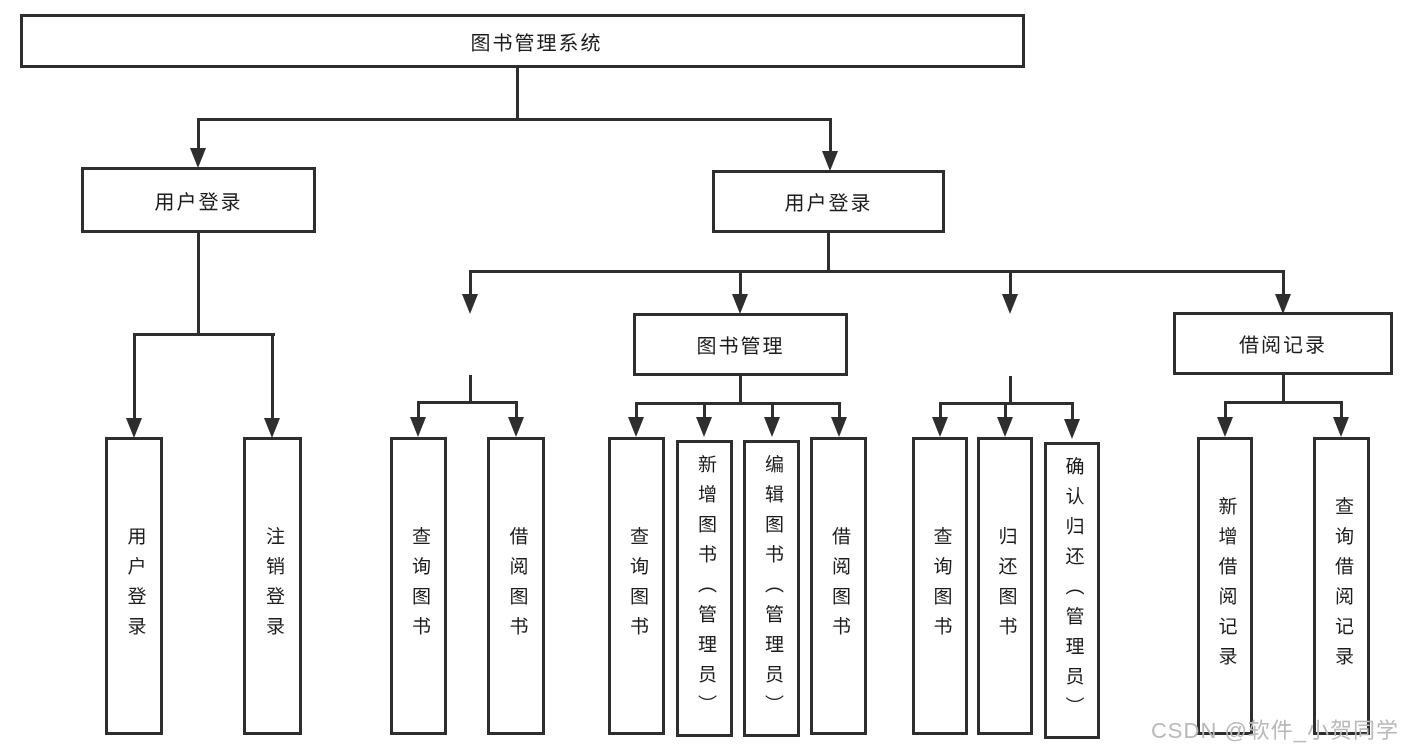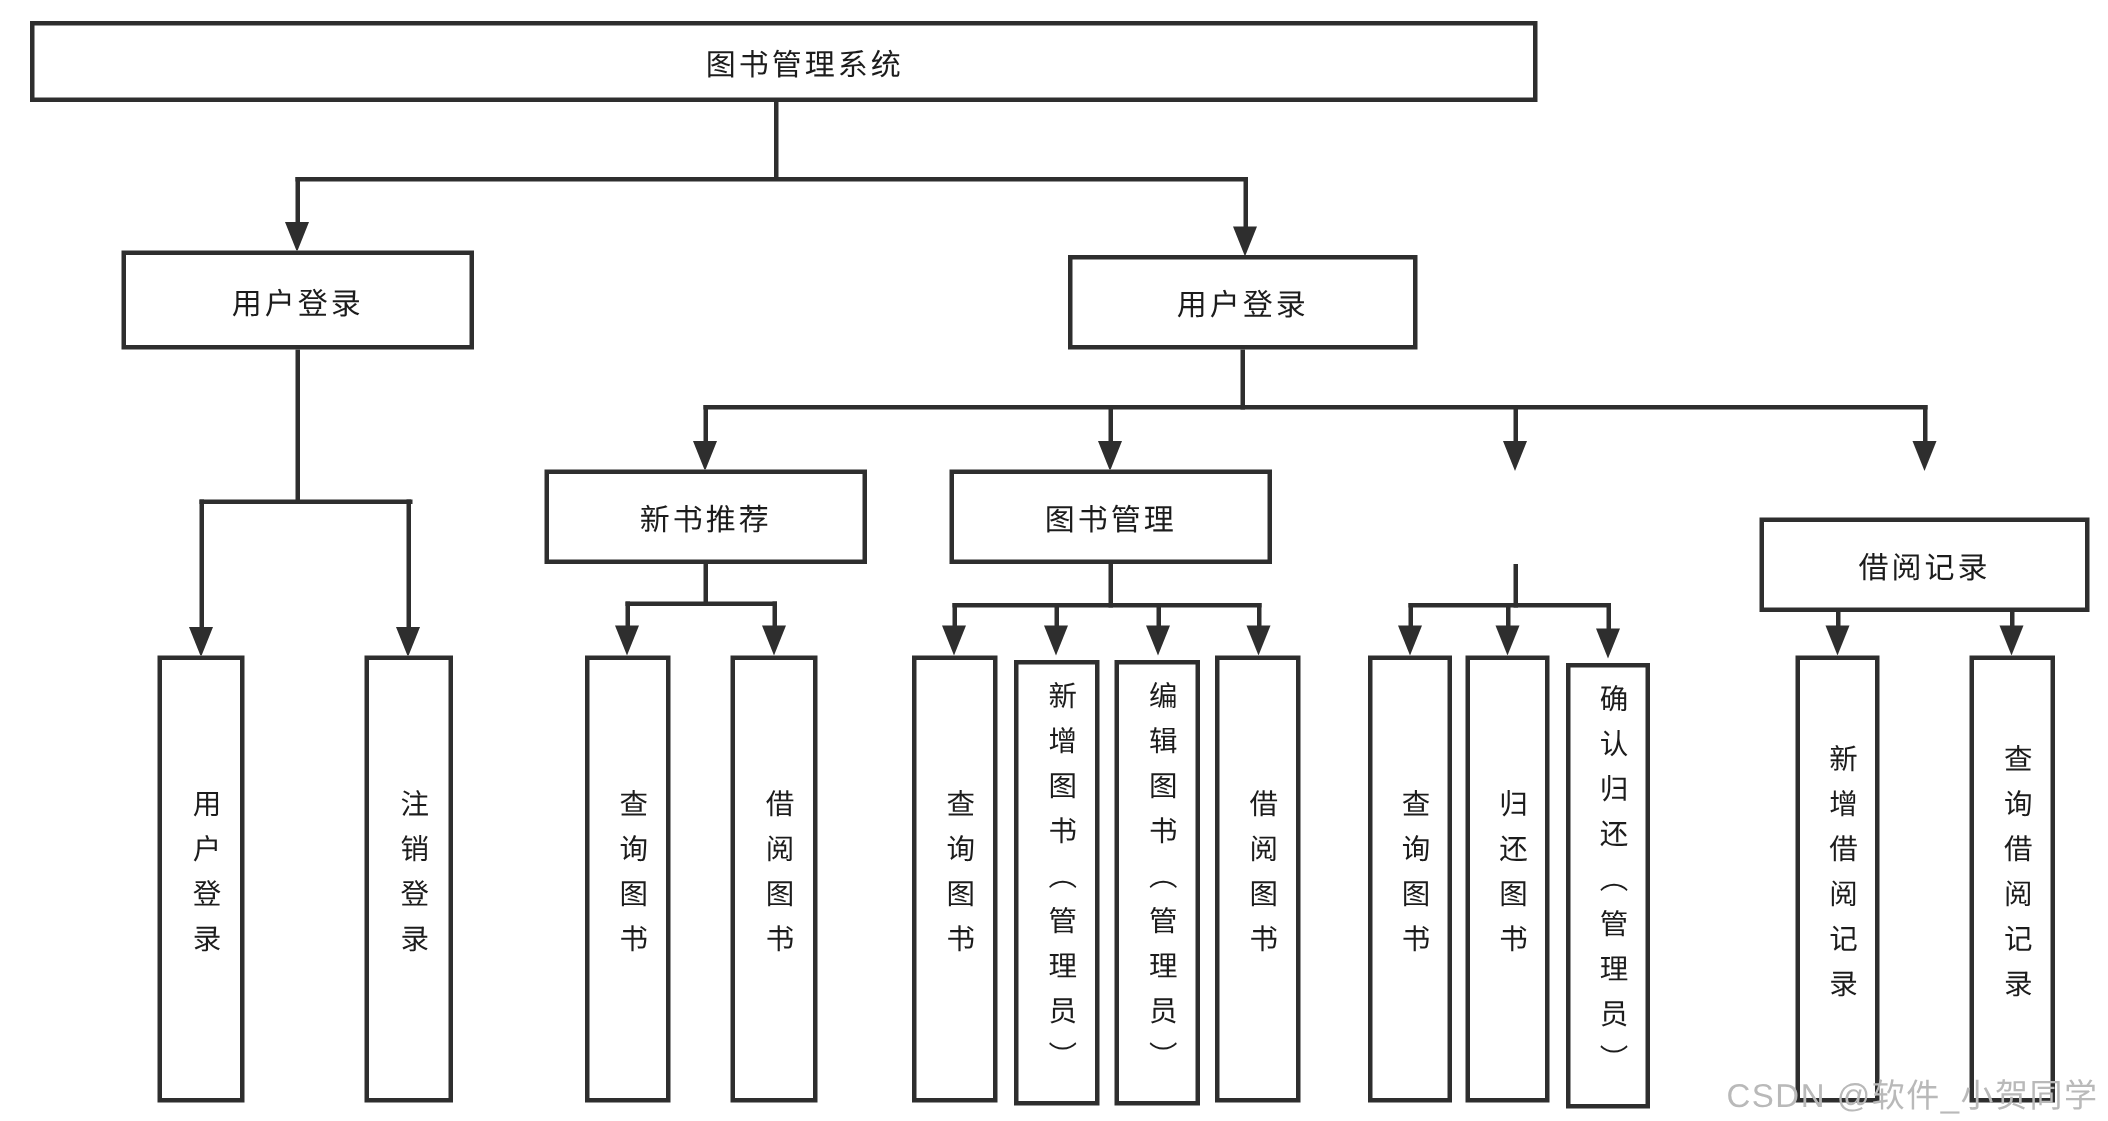--- a/index.html
+++ b/index.html
@@ -60,23 +60,22 @@
   <div class="hline" style="left:468.5px;top:270px;width:816px;"></div>
   <div class="aline" style="left:468.5px;top:270px;height:26px;"></div>
   <div class="ahead" style="left:462px;top:294px;"></div>
   <div class="aline" style="left:738.5px;top:270px;height:26px;"></div>
   <div class="ahead" style="left:732px;top:294px;"></div>
   <div class="aline" style="left:1008.5px;top:270px;height:26px;"></div>
   <div class="ahead" style="left:1002px;top:294px;"></div>
   <div class="aline" style="left:1281.5px;top:270px;height:26px;"></div>
   <div class="ahead" style="left:1275px;top:294px;"></div>
 
-  <div class="box" style="left:363px;top:313px;width:215px;height:63px;">新书推荐</div>
   <div class="box" style="left:633px;top:313px;width:215px;height:63px;">图书管理</div>
-  <div class="box" style="left:1173px;top:312px;width:220px;height:63px;margin-top:33px;">借阅记录</div>
+  <div class="box" style="left:1173px;top:312px;width:220px;height:63px;">借阅记录</div>
 
   <div class="vline" style="left:468.5px;top:375px;height:29px;"></div>
   <div class="hline" style="left:416.5px;top:401px;width:101px;"></div>
   <div class="aline" style="left:416.5px;top:401px;height:18px;"></div>
   <div class="ahead" style="left:410px;top:417px;"></div>
   <div class="aline" style="left:514.5px;top:401px;height:18px;"></div>
   <div class="ahead" style="left:508px;top:417px;"></div>
 
   <div class="vline" style="left:738.5px;top:375px;height:30px;"></div>
   <div class="hline" style="left:634.5px;top:402px;width:206px;"></div>

